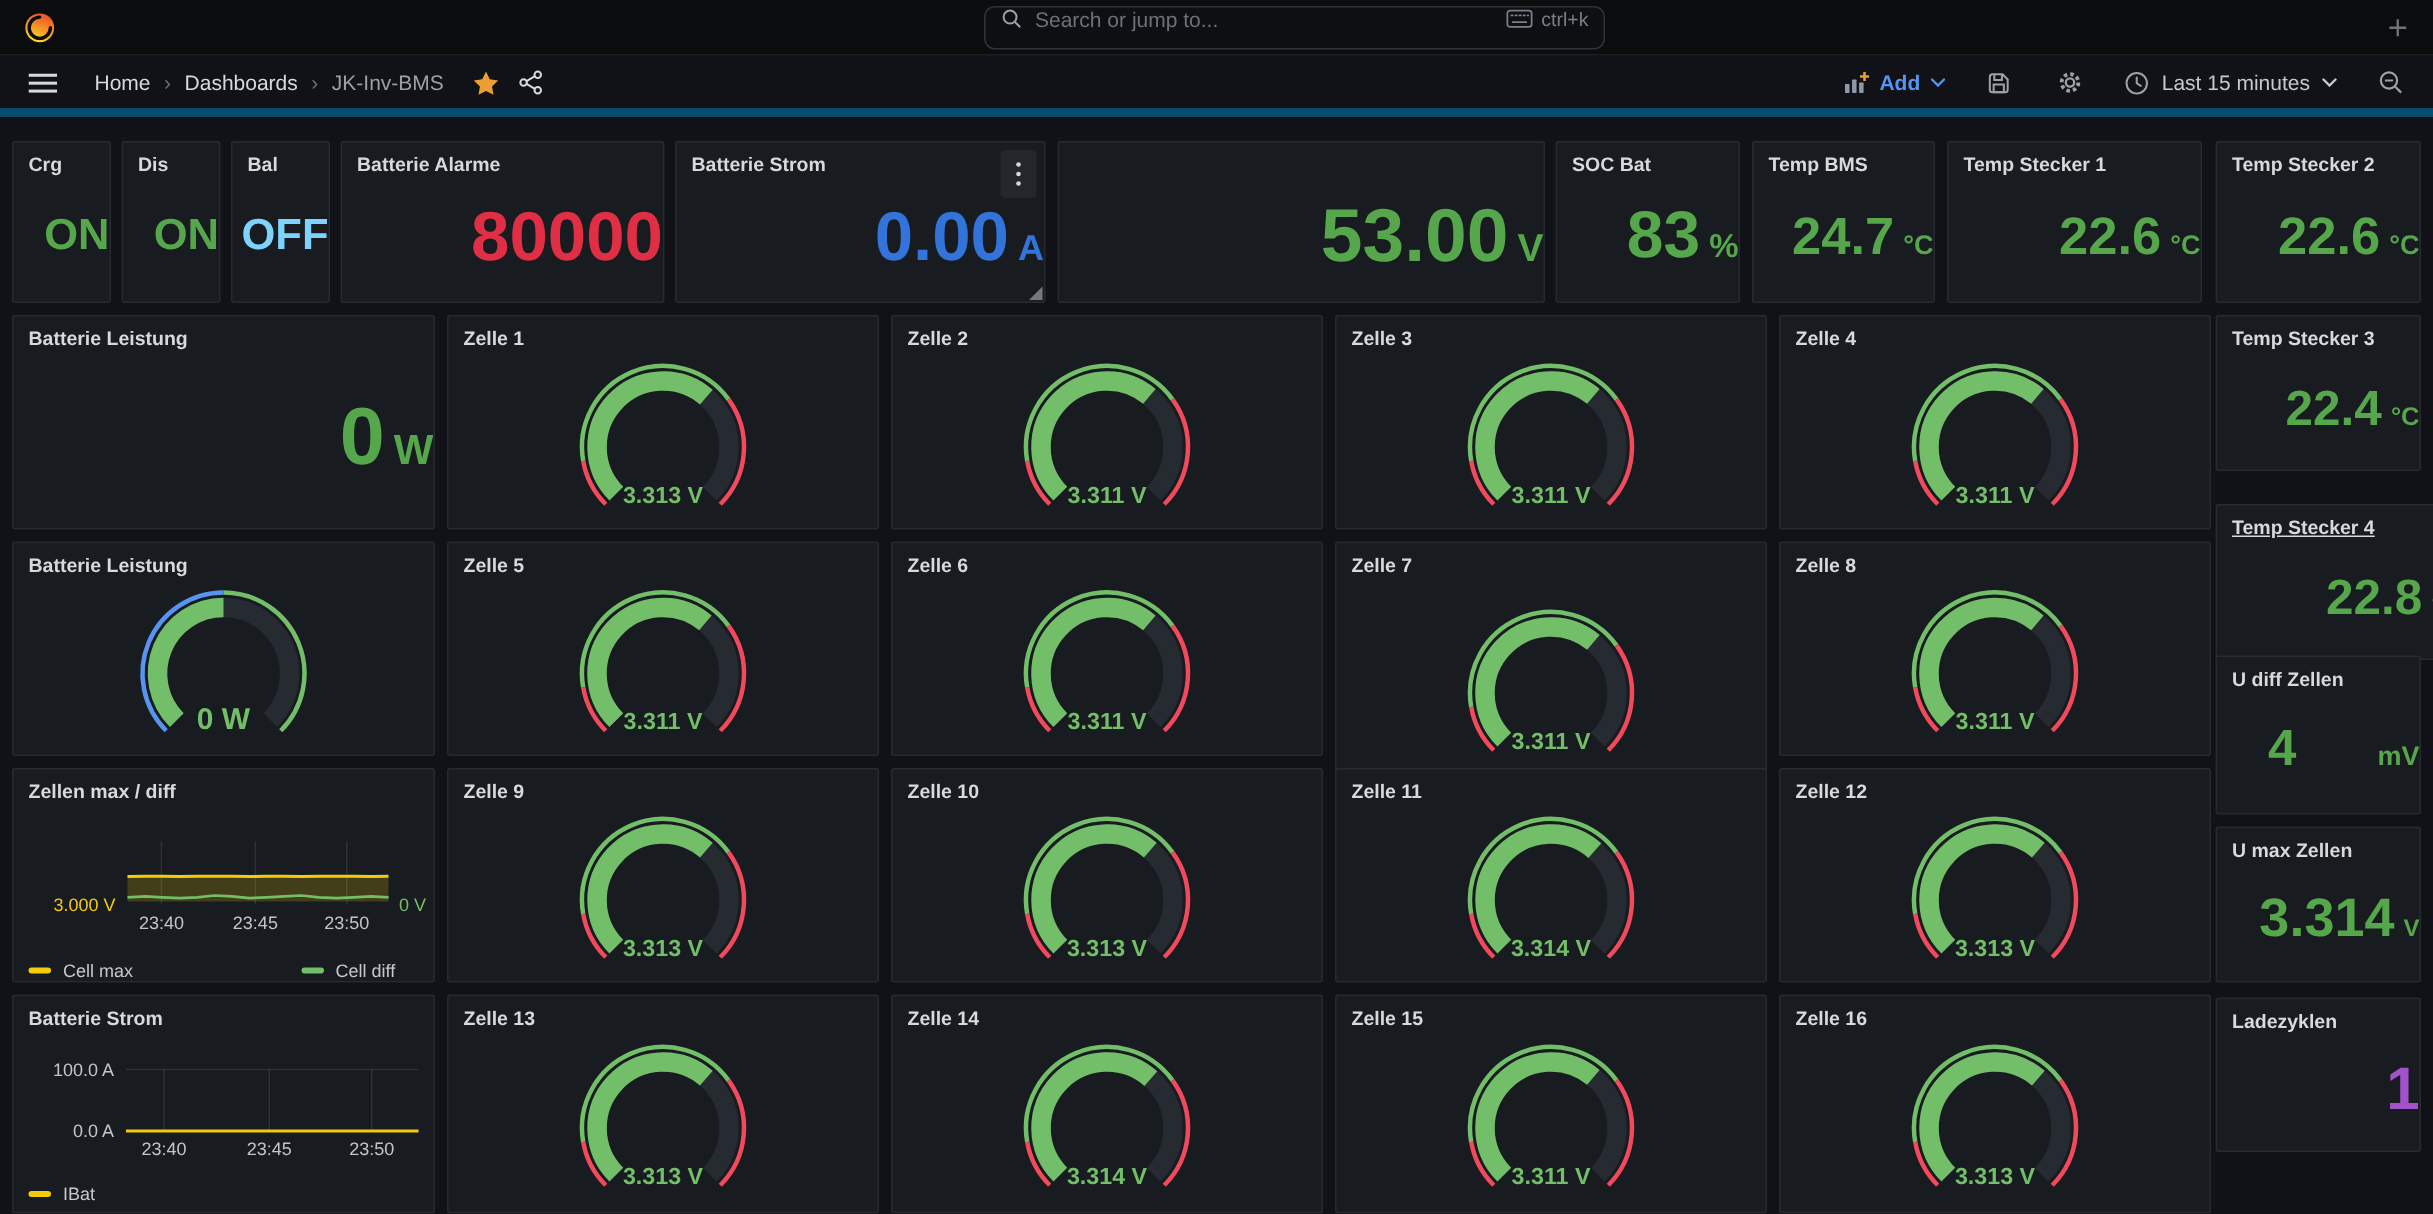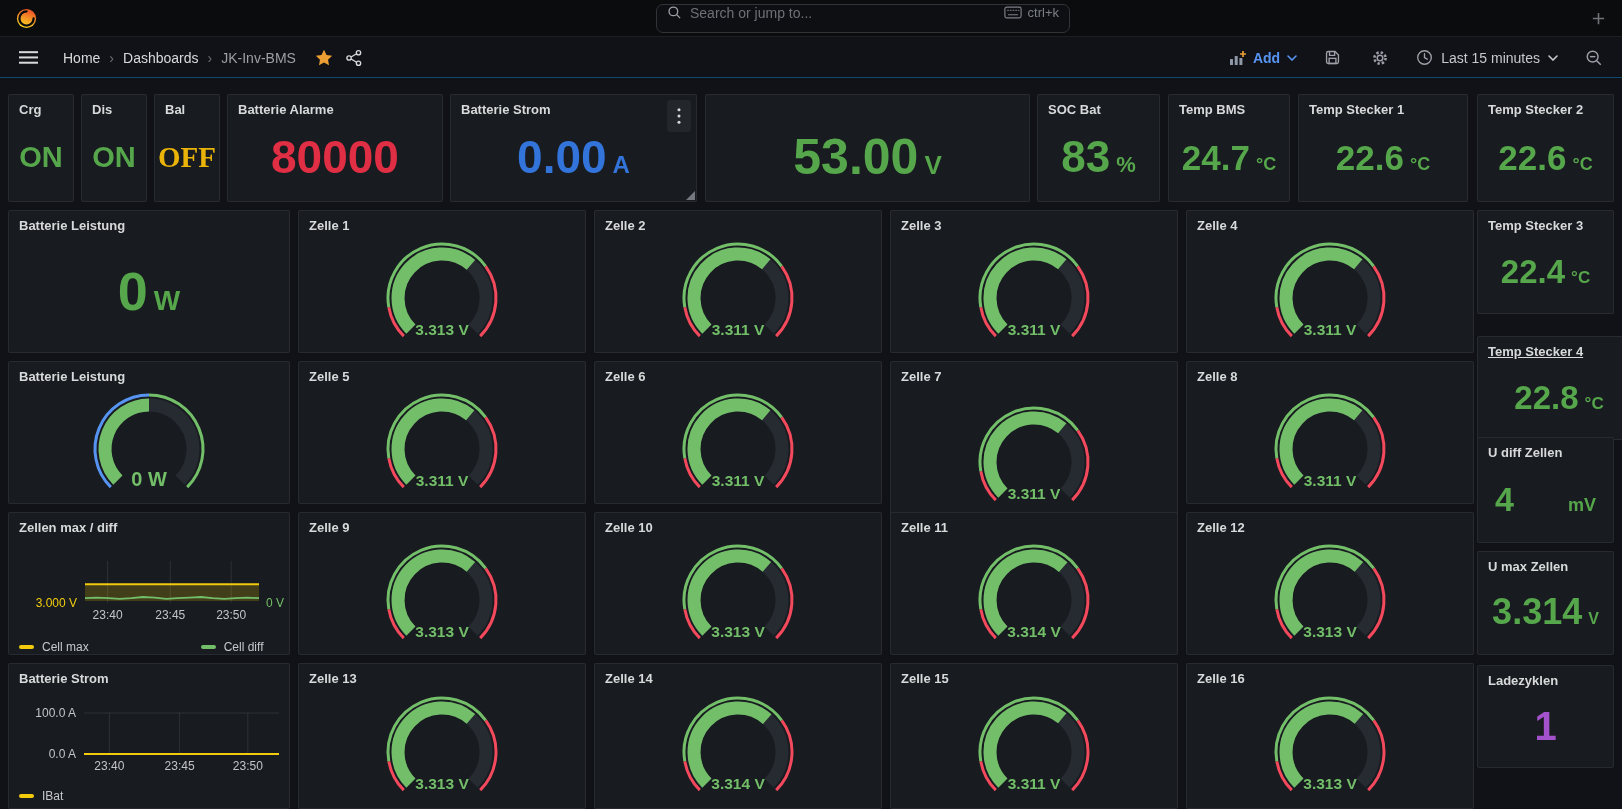--- a/index.html
+++ b/index.html
@@ -13,41 +13,41 @@
   .logo{width:24px;height:24px;display:flex;align-items:center;justify-content:center}
   .search{position:absolute;left:656px;top:4px;width:414px;height:29px;border:1px solid #313338;
     border-radius:7px;background:#0e0f13;display:flex;align-items:flex-start;padding:0 10px;gap:8px}
   .search input{flex:1;background:transparent;border:none;outline:none;color:#9da0a8;font-size:14px;
     font-family:"Liberation Sans",sans-serif}
   .search input::placeholder{color:#6e7077}
   .shortcut{display:flex;align-items:center;gap:6px;color:#7b7f87;font-size:13px;white-space:nowrap}
   .topbar-plus{margin-left:auto;width:20px;height:20px;display:flex;align-items:center;justify-content:center}
 
   .navbar{position:absolute;left:0;top:38px;width:100%;height:40px;background:#111217;
-    border-bottom:1px solid #0c4a6e;display:flex;align-items:center;justify-content:space-between;
+    border-bottom:6px solid #0c4a6e;display:flex;align-items:center;justify-content:space-between;
     padding:0 16px;z-index:10}
   .nav-left{display:flex;align-items:center;gap:10px}
   .icon-btn{background:none;border:none;display:flex;align-items:center;justify-content:center;padding:3px}
   .breadcrumb{display:flex;align-items:center;gap:9px;font-size:14px;margin-left:12px}
   .crumb{color:#d8d9da;text-decoration:none}
   .crumb.current{color:#9d9fa5}
   .sep{color:#6e7077;font-size:14px}
   .crumb-icons{display:flex;align-items:center;gap:6px;margin-left:6px}
   .nav-right{display:flex;align-items:center;gap:24px}
   .add-btn{display:flex;align-items:center;gap:7px;color:#5794f2;font-size:14px;font-weight:700}
   .time-picker{display:flex;align-items:center;gap:8px;color:#c7c8cc;font-size:14px}
 
   
   #dashboard{position:absolute;inset:0;z-index:1}
   .panel{position:absolute;background:#181b1f;border:1px solid rgba(204,204,220,0.09);
     border-radius:2px;overflow:hidden}
   .panel-title{padding:7px 10px 0;font-size:13px;font-weight:700;color:#d8d9da;
     white-space:nowrap;overflow:hidden;height:26px}
   .stat-value{position:absolute;left:0;right:0;top:26px;bottom:8px;display:flex;
-    align-items:center;justify-content:center}
+    align-items:center;justify-content:flex-end}
   .stat-inner{display:inline-flex;align-items:baseline;gap:6px;font-weight:700;line-height:1}
   .gauge-body{position:absolute;left:0;right:0;top:26px;bottom:2px;display:flex;
     align-items:center;justify-content:center}
   .kebab{position:absolute;top:5px;right:5px;width:24px;height:32px;border-radius:3px;
     background:#23262b;display:flex;align-items:center;justify-content:center}
   .resize{position:absolute;right:1px;bottom:1px;width:0;height:0;border-style:solid;
     border-width:0 0 9px 9px;border-color:transparent transparent #8b8f96 transparent;opacity:.8}
   .chart-svg{position:absolute;left:0;top:0}
   .legend{position:absolute;left:10px;right:6px;display:flex;align-items:center}
   .legend-item{display:inline-flex;align-items:center;font-size:12px;color:#c7c8cc;white-space:nowrap}
@@ -184,21 +184,21 @@
     <div class="panel" data-interactable="false" style="left: 81px; top: 94px; width: 66px; height: 108px;">
       <div class="panel-title" data-interactable="true">Dis</div>
       <div class="stat-value" data-interactable="false" style="color: rgb(86, 166, 75);">
         <span class="stat-inner">
           <span class="num" data-interactable="false" style="font-size: 29px;">ON</span>
         </span>
       </div>
     </div>
     <div class="panel" data-interactable="false" style="left: 154px; top: 94px; width: 66px; height: 108px;">
       <div class="panel-title" data-interactable="true">Bal</div>
-      <div class="stat-value" data-interactable="false" style="color: #eab308; font-family: Liberation Serif, serif;">
+      <div class="stat-value" data-interactable="false" style="color: #7dd3fc;">
         <span class="stat-inner">
           <span class="num" data-interactable="false" style="font-size: 29px;">OFF</span>
         </span>
       </div>
     </div>
     <div class="panel" data-interactable="false" style="left: 227px; top: 94px; width: 216px; height: 108px;">
       <div class="panel-title" data-interactable="true">Batterie Alarme</div>
       <div class="stat-value" data-interactable="false" style="color: rgb(224, 47, 68);">
         <span class="stat-inner">
           <span class="num" data-interactable="false" style="font-size: 46px;">80000</span>

